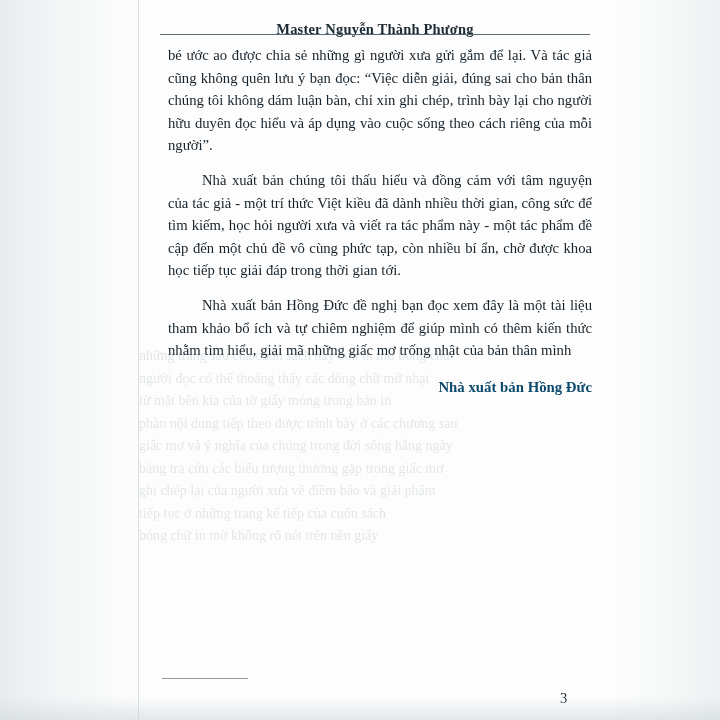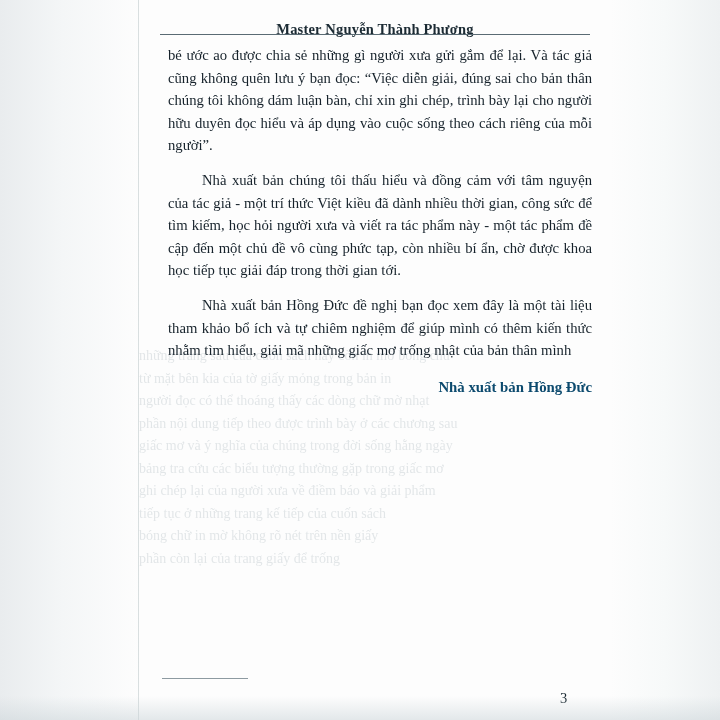--- a/index.html
+++ b/index.html
@@ -176,29 +176,28 @@
 
     <div class="body-block">
       <p class="para no-indent">bé ước ao được chia sẻ những gì người xưa gửi gắm để lại. Và tác giả cũng không quên lưu ý bạn đọc: “Việc diễn giải, đúng sai cho bản thân chúng tôi không dám luận bàn, chỉ xin ghi chép, trình bày lại cho người hữu duyên đọc hiểu và áp dụng vào cuộc sống theo cách riêng của mỗi người”.</p>
       <p class="para">Nhà xuất bản chúng tôi thấu hiểu và đồng cảm với tâm nguyện của tác giả - một trí thức Việt kiều đã dành nhiều thời gian, công sức để tìm kiếm, học hỏi người xưa và viết ra tác phẩm này - một tác phẩm đề cập đến một chủ đề vô cùng phức tạp, còn nhiều bí ẩn, chờ được khoa học tiếp tục giải đáp trong thời gian tới.</p>
       <p class="para tight">Nhà xuất bản Hồng Đức đề nghị bạn đọc xem đây là một tài liệu tham khảo bổ ích và tự chiêm nghiệm để giúp mình có thêm kiến thức nhằm tìm hiểu, giải mã những giấc mơ trống nhật của bản thân mình</p>
       <p class="signature">Nhà xuất bản Hồng Đức</p>
     </div>
 
     <div class="ghost">
       <div class="gline">những trang sau của cuốn sách này còn in mờ bóng chữ</div>
+      <div class="gline">người đọc có thể thoáng thấy các dòng chữ mờ nhạt</div>
       <div class="gline">từ mặt bên kia của tờ giấy mỏng trong bản in</div>
-      <div class="gline">người đọc có thể thoáng thấy các dòng chữ mờ nhạt</div>
       <div class="gline">phần nội dung tiếp theo được trình bày ở các chương sau</div>
       <div class="gline">giấc mơ và ý nghĩa của chúng trong đời sống hằng ngày</div>
       <div class="gline">bảng tra cứu các biểu tượng thường gặp trong giấc mơ</div>
       <div class="gline">ghi chép lại của người xưa về điềm báo và giải phẩm</div>
       <div class="gline">tiếp tục ở những trang kế tiếp của cuốn sách</div>
       <div class="gline">bóng chữ in mờ không rõ nét trên nền giấy</div>
-      <div class="gline">phần còn lại của trang giấy để trống</div>
     </div>
 
     <div class="footer-rule"></div>
 
     <div class="page-number">3</div>
   </div>
 
   <div class="bottom-shadow"></div>
 </div>
 

